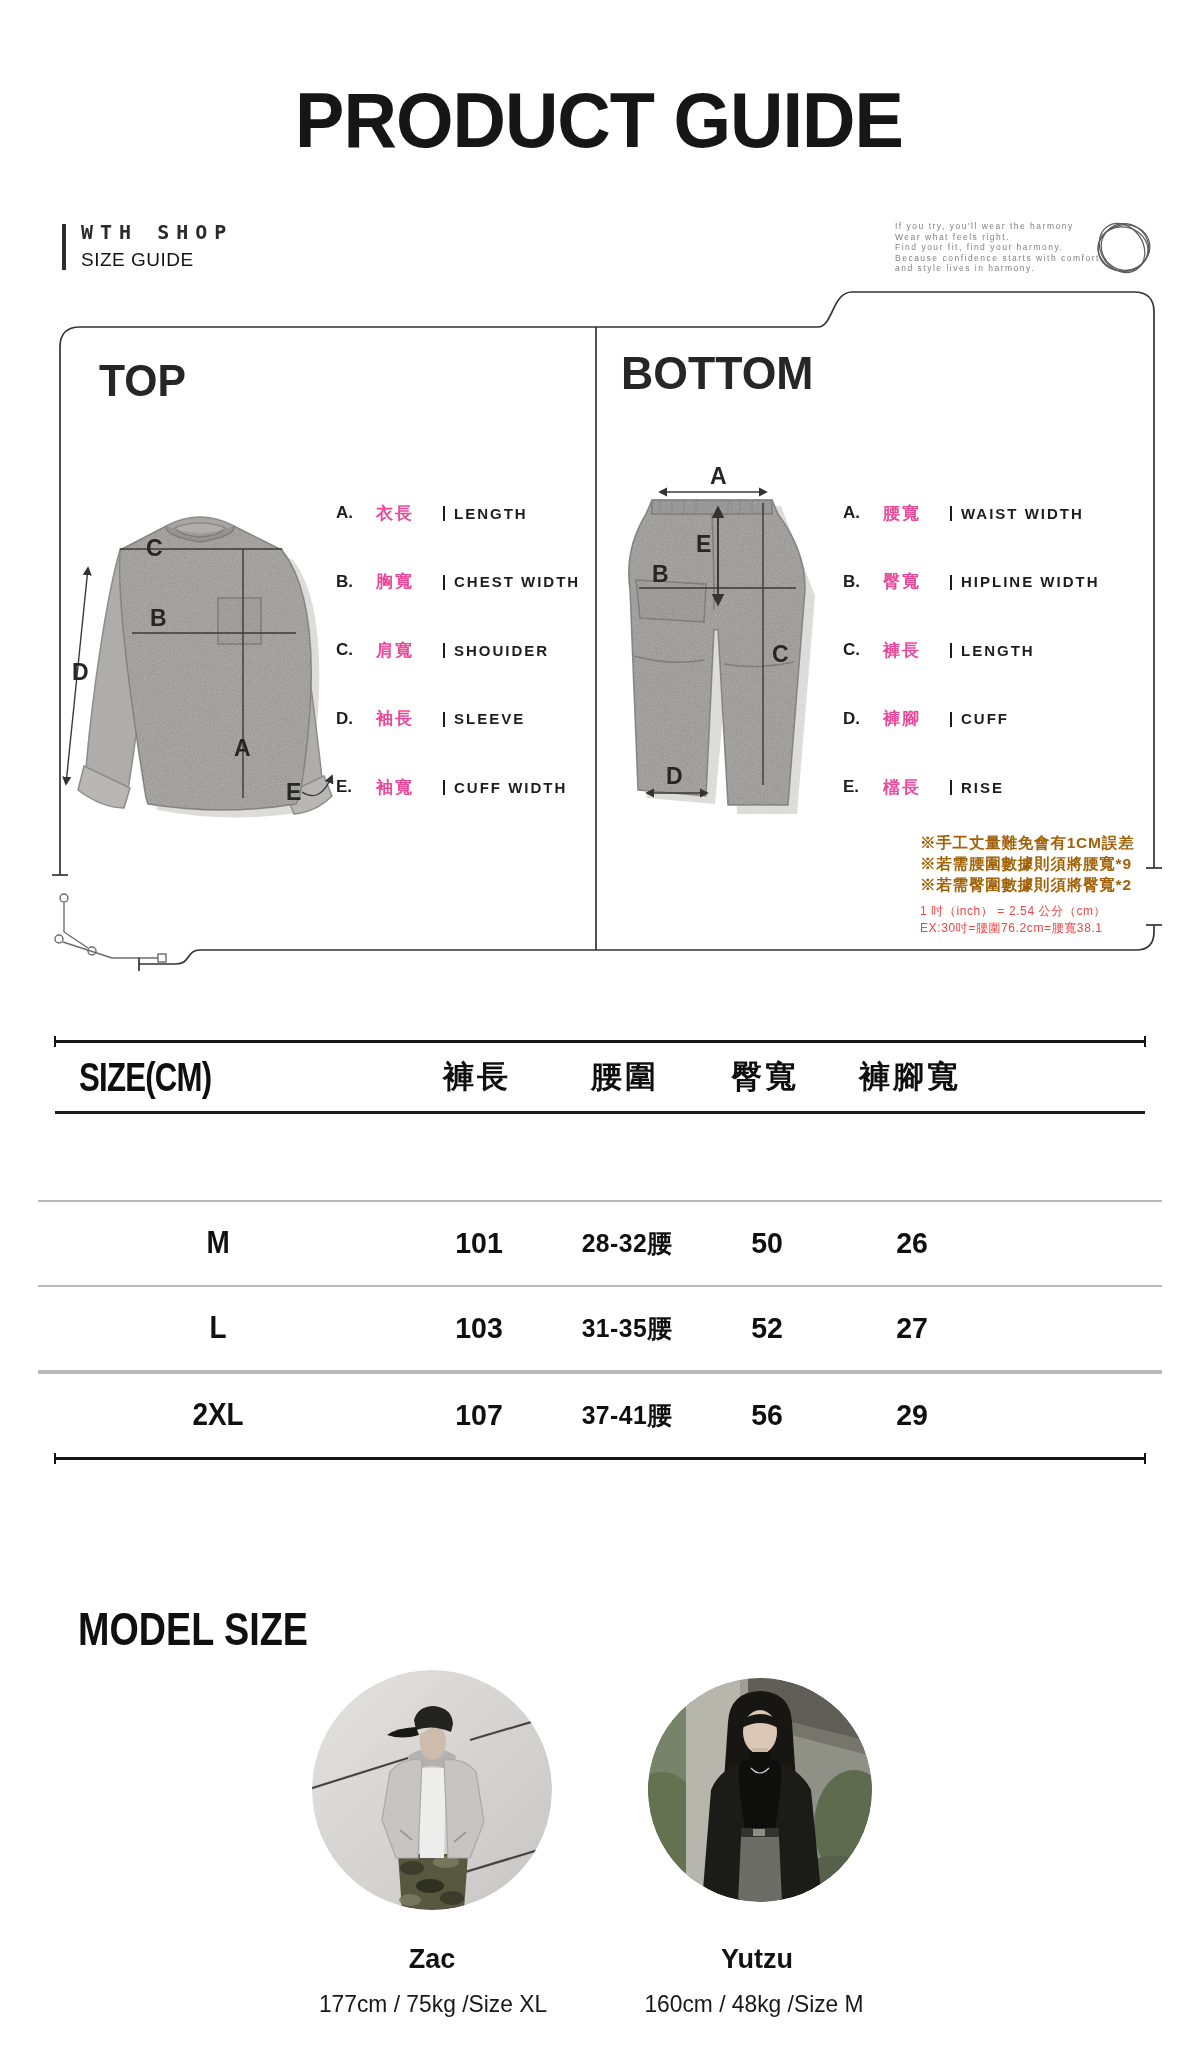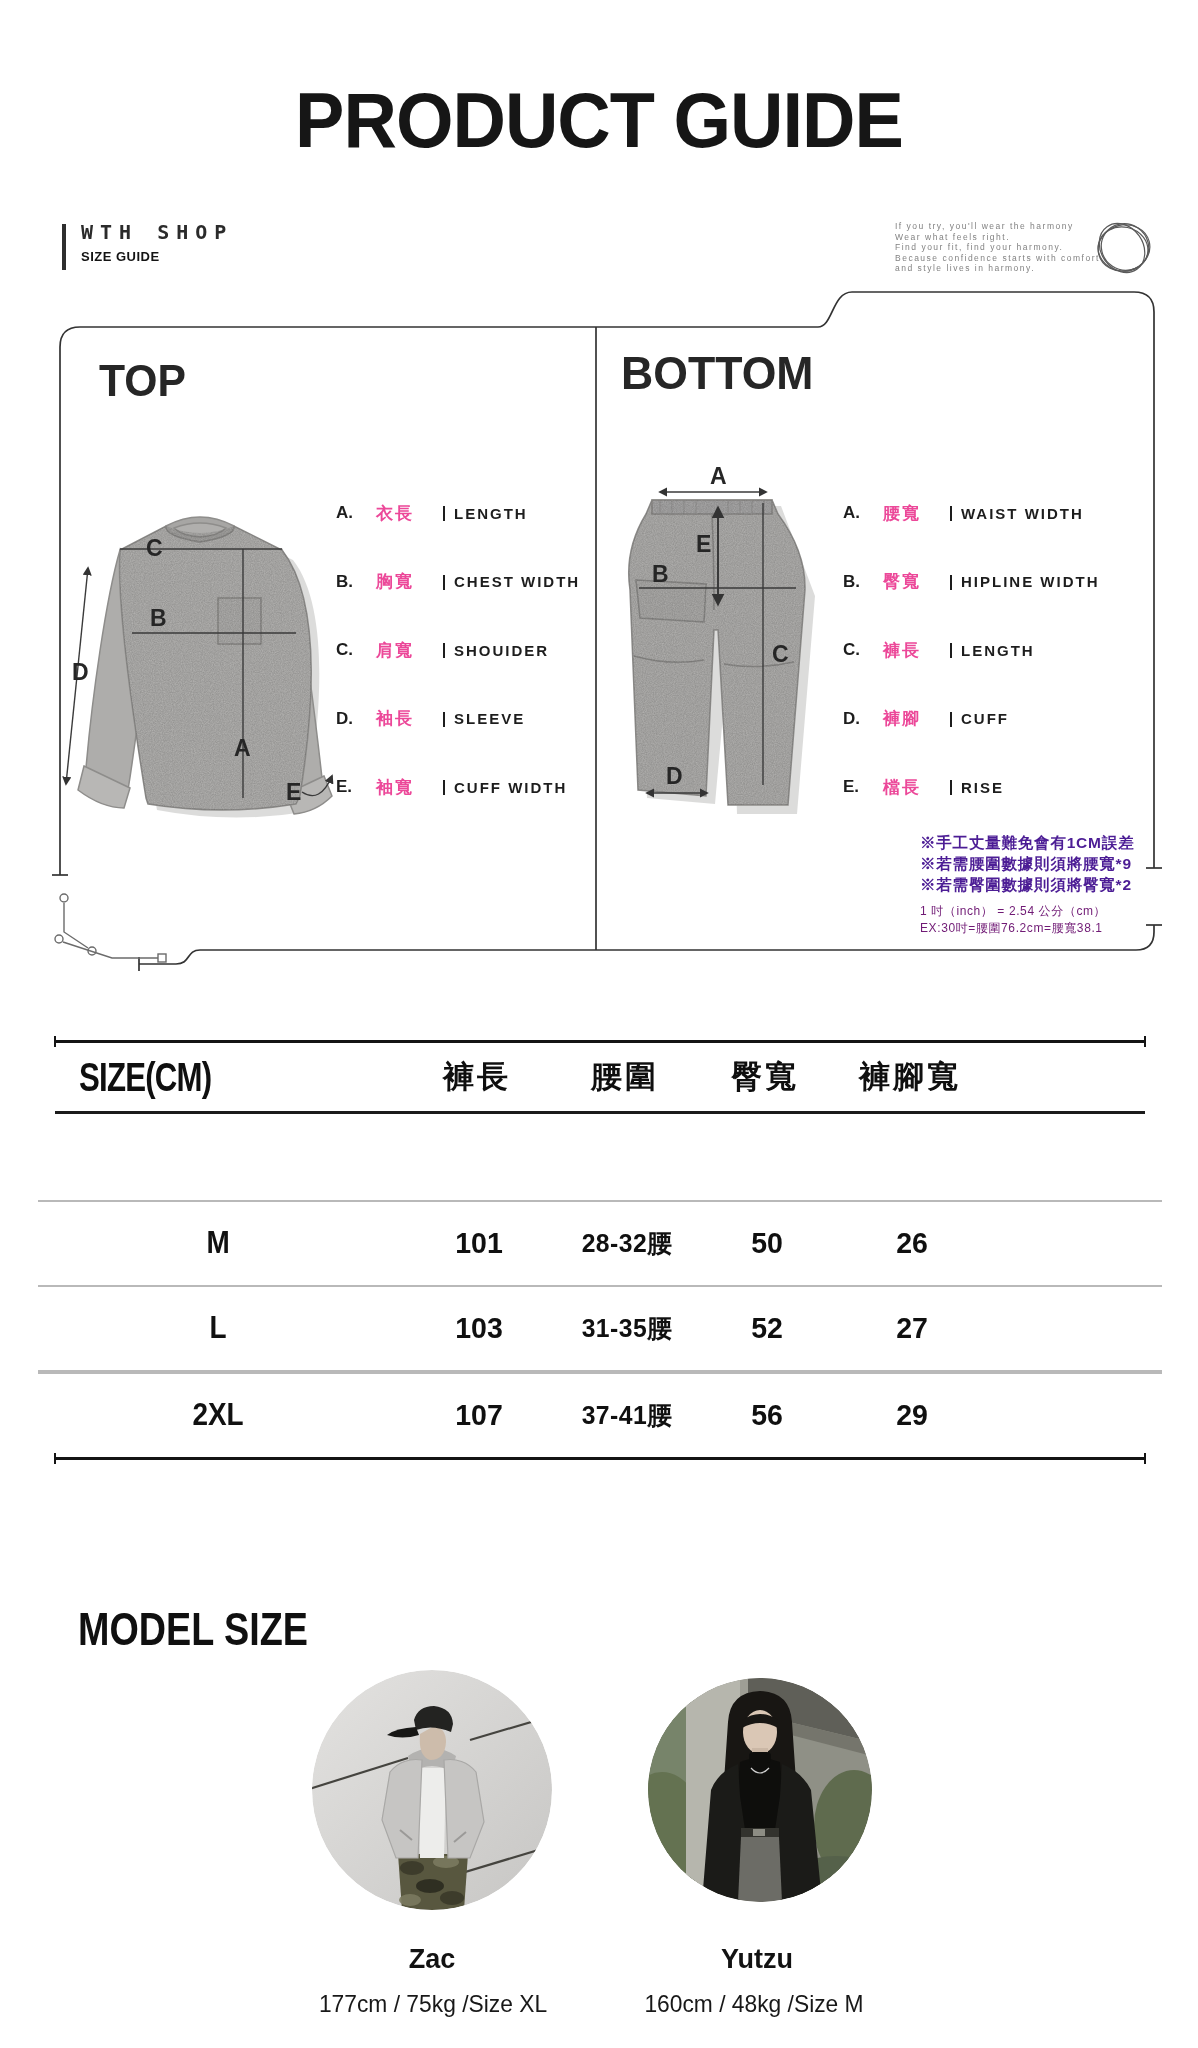--- a/index.html
+++ b/index.html
@@ -15,38 +15,38 @@
   .product-title{
     left:0;top:78px;width:1198px;text-align:center;
     font-size:74px;font-weight:800;letter-spacing:-1px;color:#161616;
     transform:scaleY(1.04);
   }
   .brand-bar{left:62px;top:224px;width:4px;height:46px;background:#2e2e2e;}
   .brand-name{
     left:81px;top:221px;font-family:"DejaVu Sans Mono","Liberation Mono",monospace;
     font-size:20px;font-weight:700;letter-spacing:7px;color:#2b2b2b;transform:scaleY(.95);transform-origin:left top;
   }
-  .brand-sub{left:81px;top:249px;font-size:13px;font-weight:700;letter-spacing:.5px;color:#141414;}
+  .brand-sub{left:81px;top:249px;font-size:19px;font-weight:400;letter-spacing:.5px;color:#141414;}
   .tagline{left:895px;top:221px;font-size:8.5px;line-height:10.6px;letter-spacing:1.5px;color:#828282;}
 
   
   svg.layer{position:absolute;left:0;top:0;pointer-events:none;}
   .panel-title{font-weight:800;color:#262626;transform:scaleX(.97);transform-origin:left;}
   .top-title{left:99px;top:356px;font-size:44px;}
   .bottom-title{left:621px;top:346px;font-size:46px;}
 
   .measure-list{display:flex;flex-direction:column;}
   .measure-row{height:68.5px;display:flex;align-items:center;}
   .m-key{width:40px;font-size:17px;font-weight:700;color:#1d1d1d;}
   .m-zh{width:58px;font-size:17px;font-weight:700;color:#ec4899;letter-spacing:2px;}
   .m-pipe{width:20px;font-size:16px;font-weight:700;color:#1d1d1d;text-align:center;}
   .m-en{font-size:15px;font-weight:700;letter-spacing:2px;color:#1d1d1d;white-space:nowrap;}
 
-  .notes{left:920px;top:832px;font-size:15.5px;font-weight:600;line-height:21px;letter-spacing:.8px;color:#4c1d95;}
-  .conversion{left:920px;top:903px;font-size:12px;font-weight:500;line-height:16.5px;letter-spacing:.6px;color:#701a75;}
+  .notes{left:920px;top:832px;font-size:15.5px;font-weight:600;line-height:21px;letter-spacing:.8px;color:#a16207;}
+  .conversion{left:920px;top:903px;font-size:12px;font-weight:500;line-height:16.5px;letter-spacing:.6px;color:#ef4444;}
 
   
   .size-table{left:55px;top:1040px;width:1090px;}
   .rule-thick{position:relative;height:3px;background:#141414;}
   .rule-thick::before,.rule-thick::after{content:"";position:absolute;top:-4px;width:2px;height:11px;background:#141414;}
   .rule-thick::before{left:-1px}.rule-thick::after{right:-1px}
   .rule-dark{height:2.5px;background:#1b1b1b;}
   .rule-gray{height:2px;background:#b9b9b9;margin:0 -17px;}
   .t-header{position:relative;height:68px;}
   .t-gap{height:86px;}

